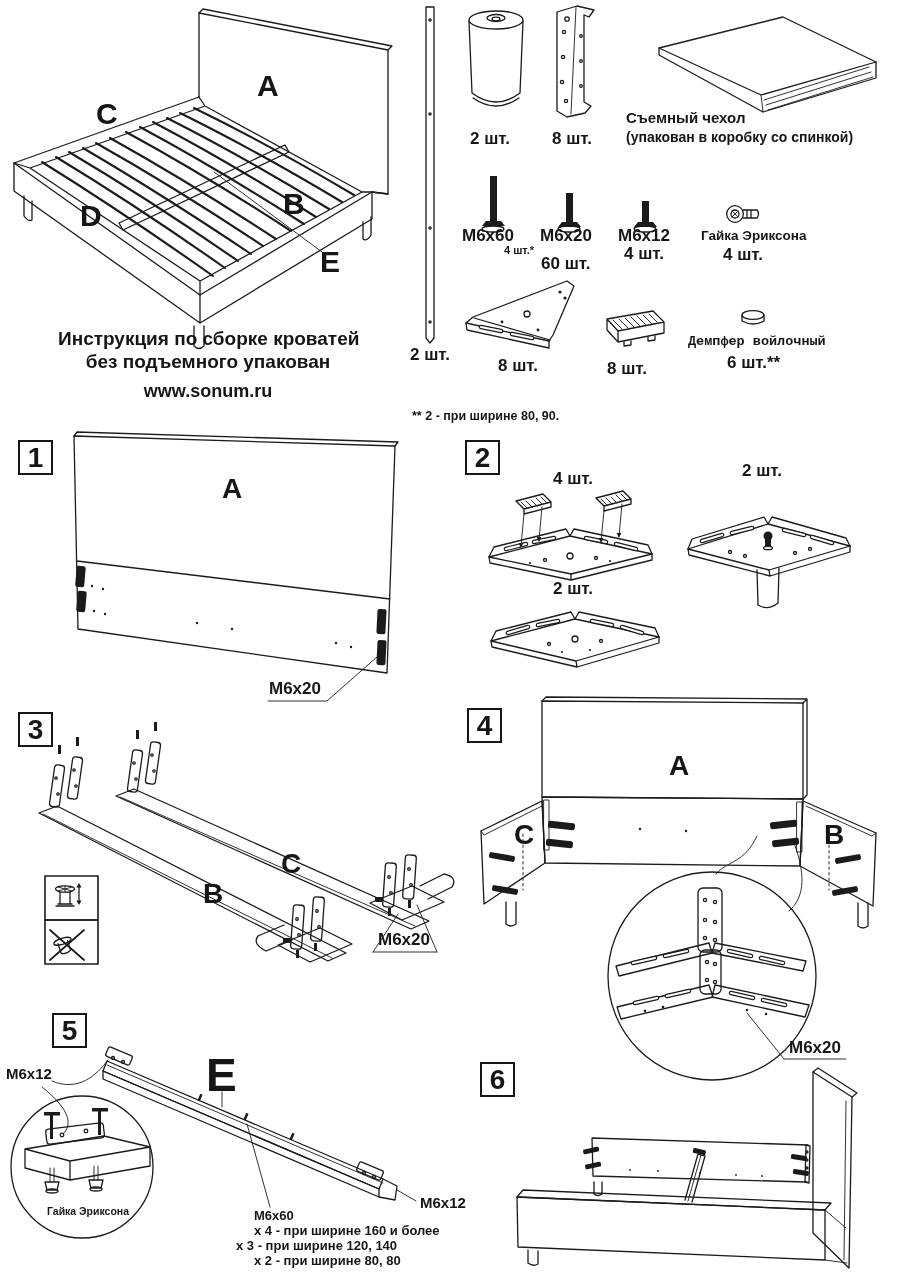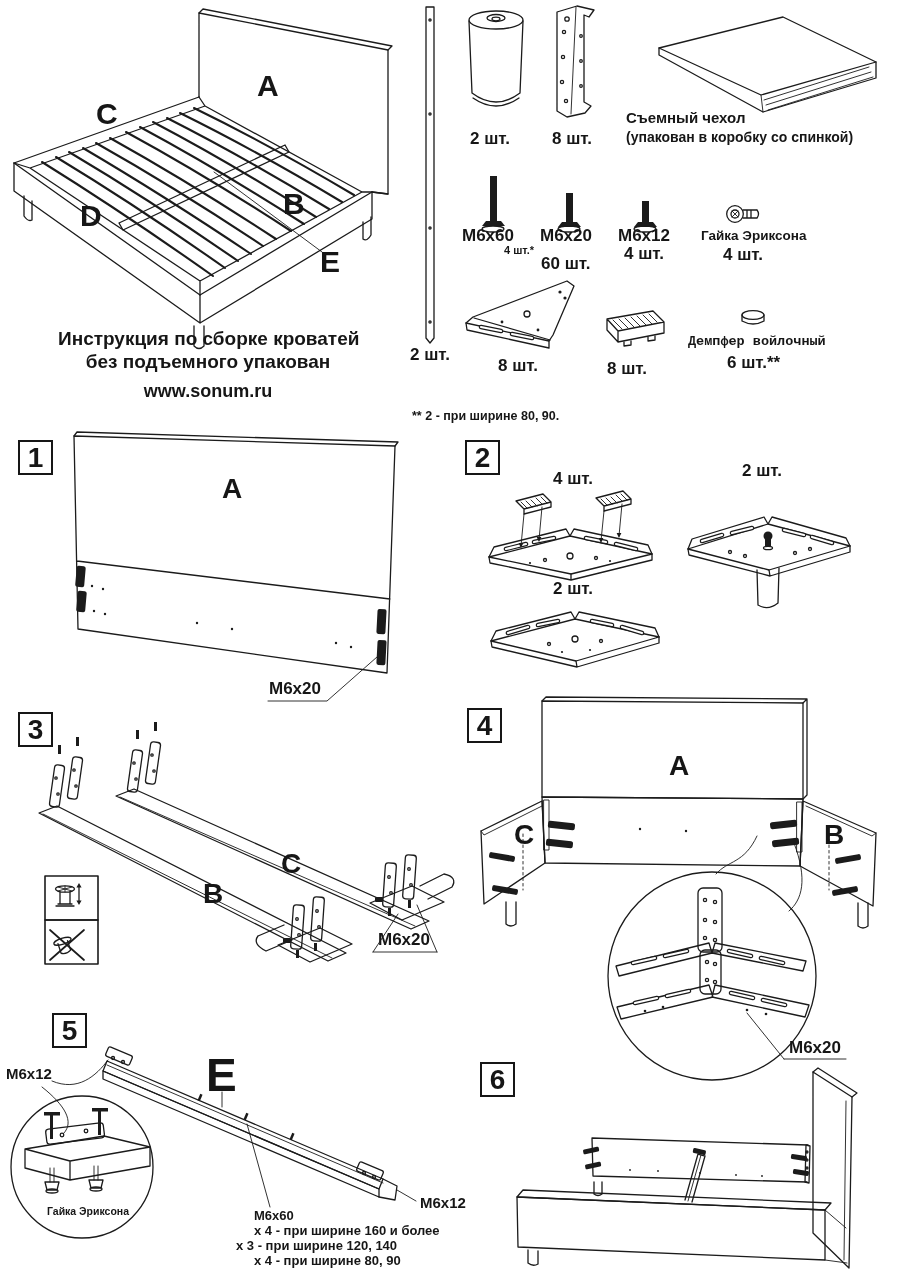--- a/index.html
+++ b/index.html
@@ -461,15 +461,15 @@
   <div class="lbl" style="left:824px;top:820px;font-size:28px;">B</div>
   <div class="lbl" style="left:789px;top:1039px;font-size:17px;">M6x20</div>
 
   <div class="lbl" style="left:206px;top:1051px;font-size:46px;">E</div>
   <div class="lbl" style="left:6px;top:1066px;font-size:15px;">M6x12</div>
   <div class="lbl" style="left:47px;top:1206px;font-size:10.5px;">Гайка Эриксона</div>
   <div class="lbl" style="left:420px;top:1195px;font-size:15px;">M6x12</div>
   <div class="lbl" style="left:254px;top:1209px;font-size:13px;">М6х60</div>
   <div class="lbl" style="left:254px;top:1224px;font-size:13px;">х 4 - при ширине 160 и более</div>
   <div class="lbl" style="left:236px;top:1239px;font-size:13px;">х 3 - при ширине 120, 140</div>
-  <div class="lbl" style="left:254px;top:1254px;font-size:13px;">х 4 - при ширине 80, 90</div>
+  <div class="lbl" style="left:254px;top:1254px;font-size:13px;">х 2 - при ширине 80, 80</div>
 
 </div>
 
 </body></html>

